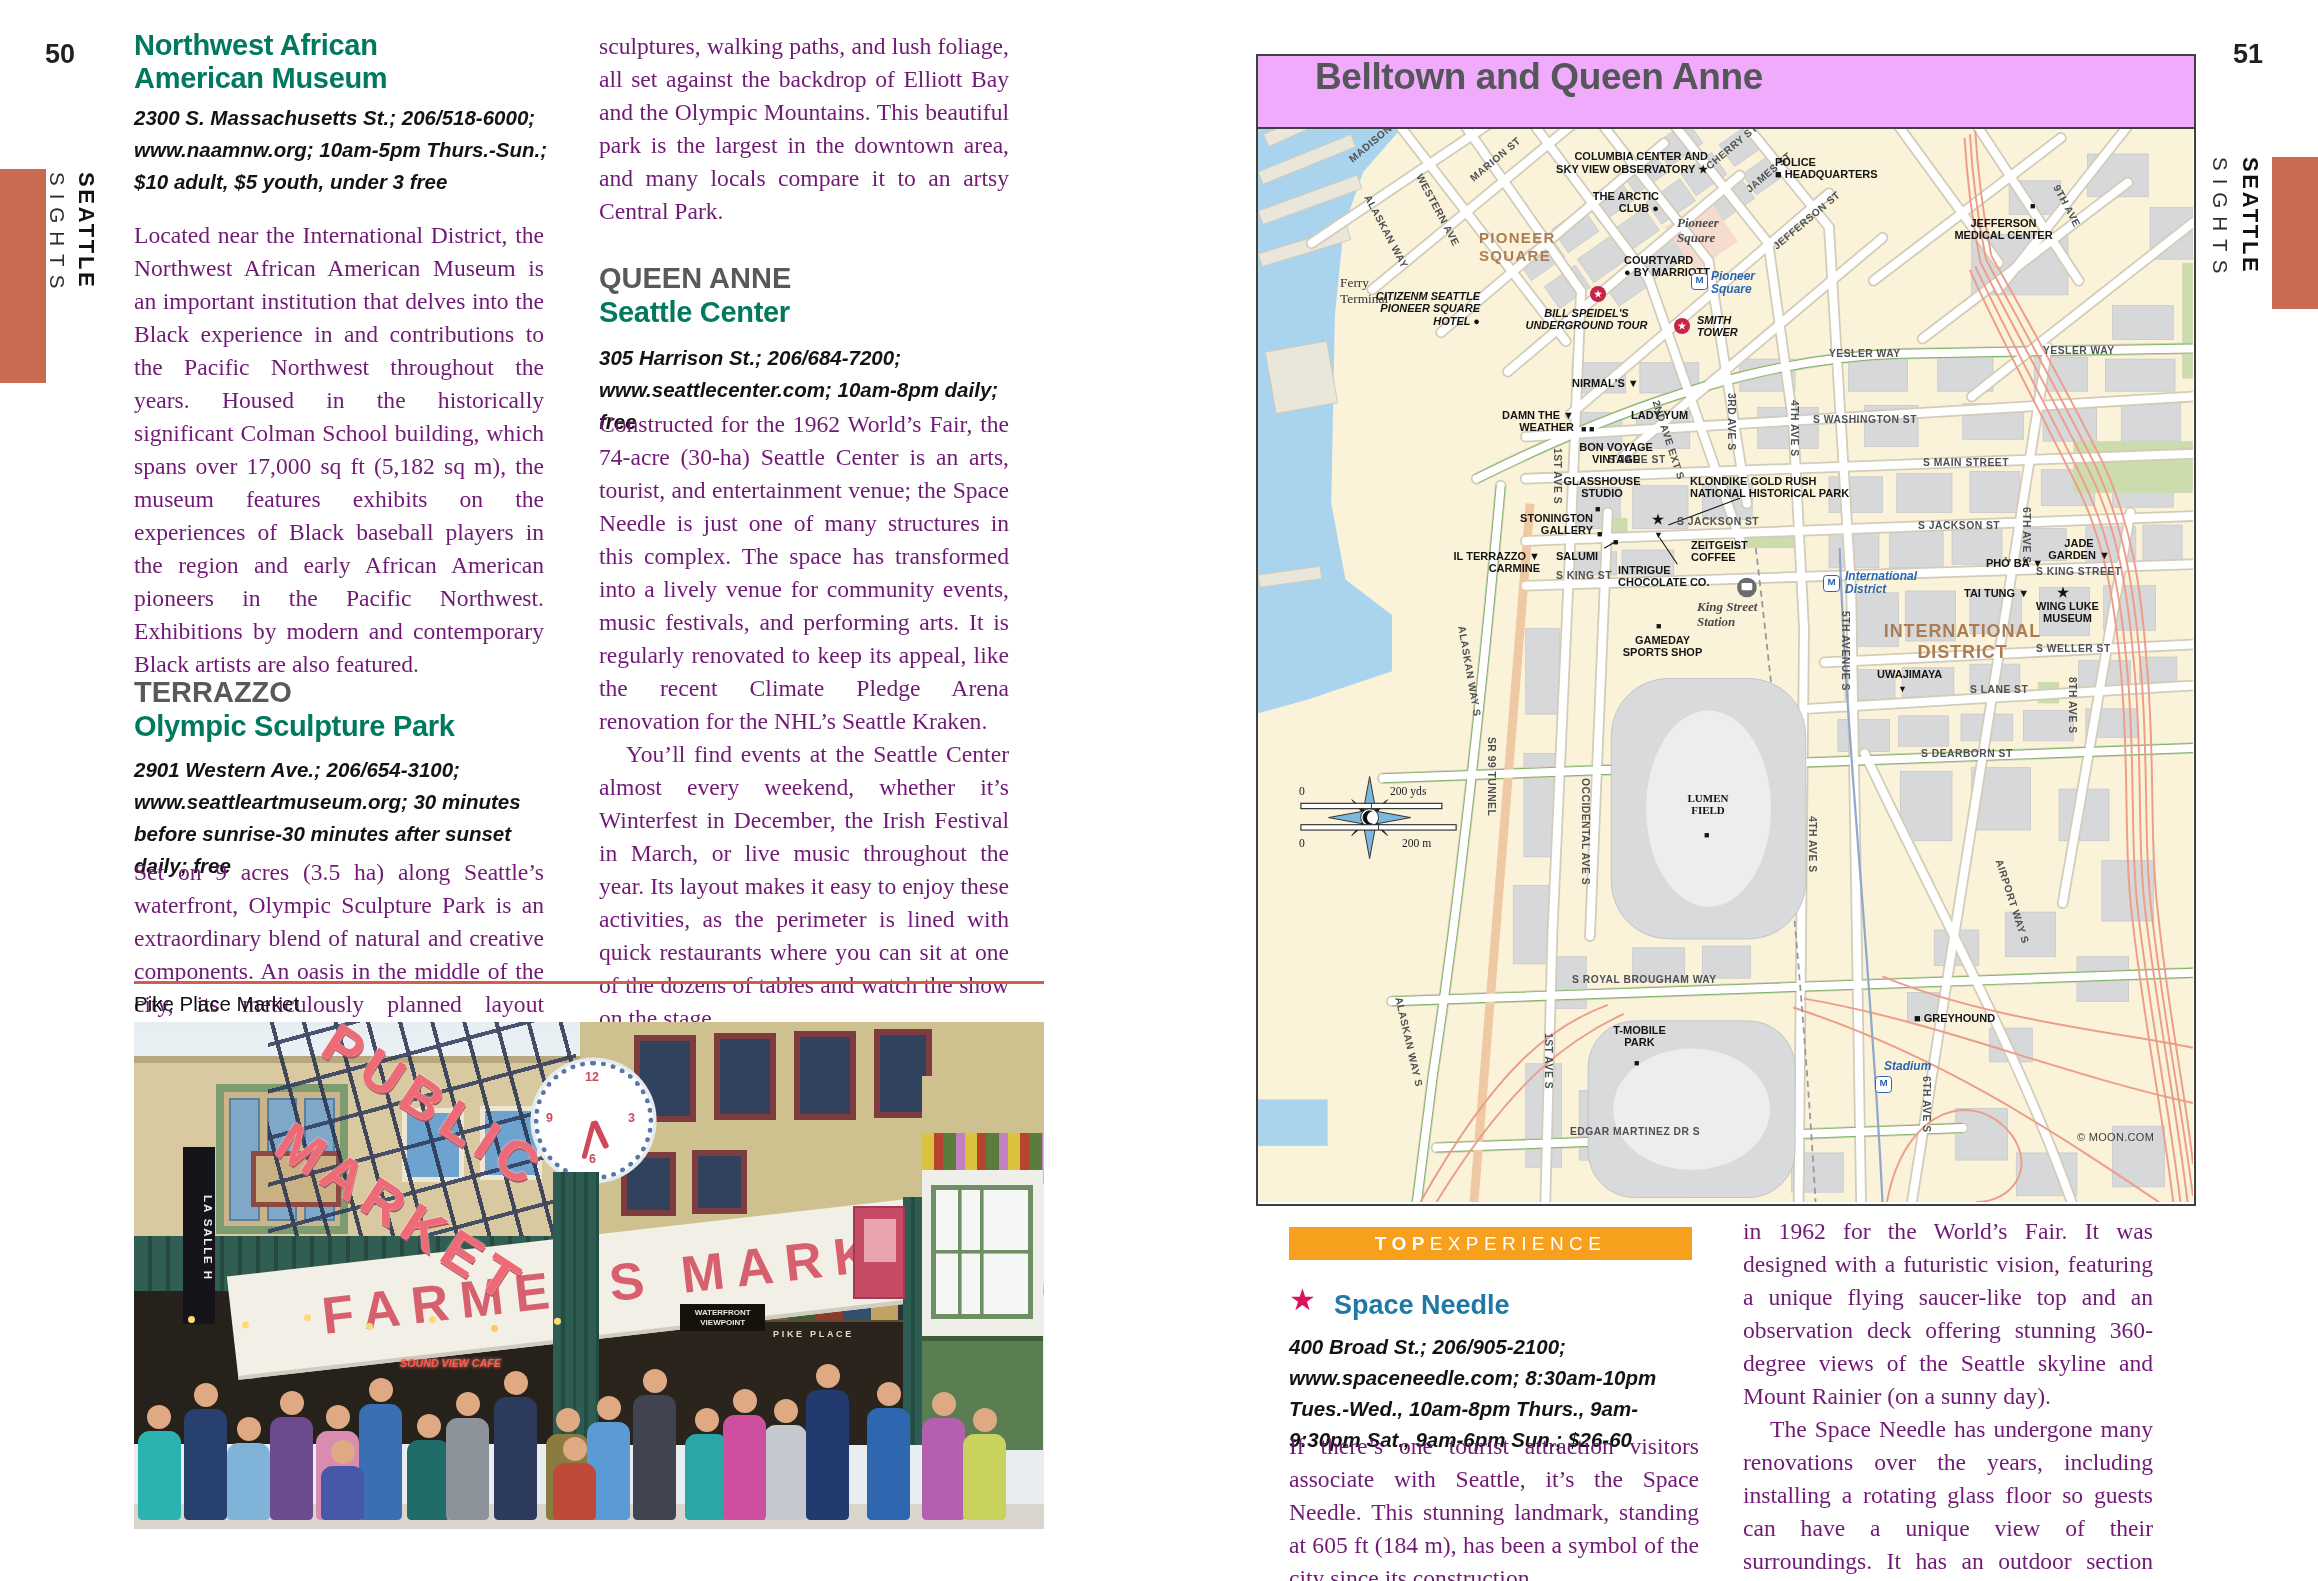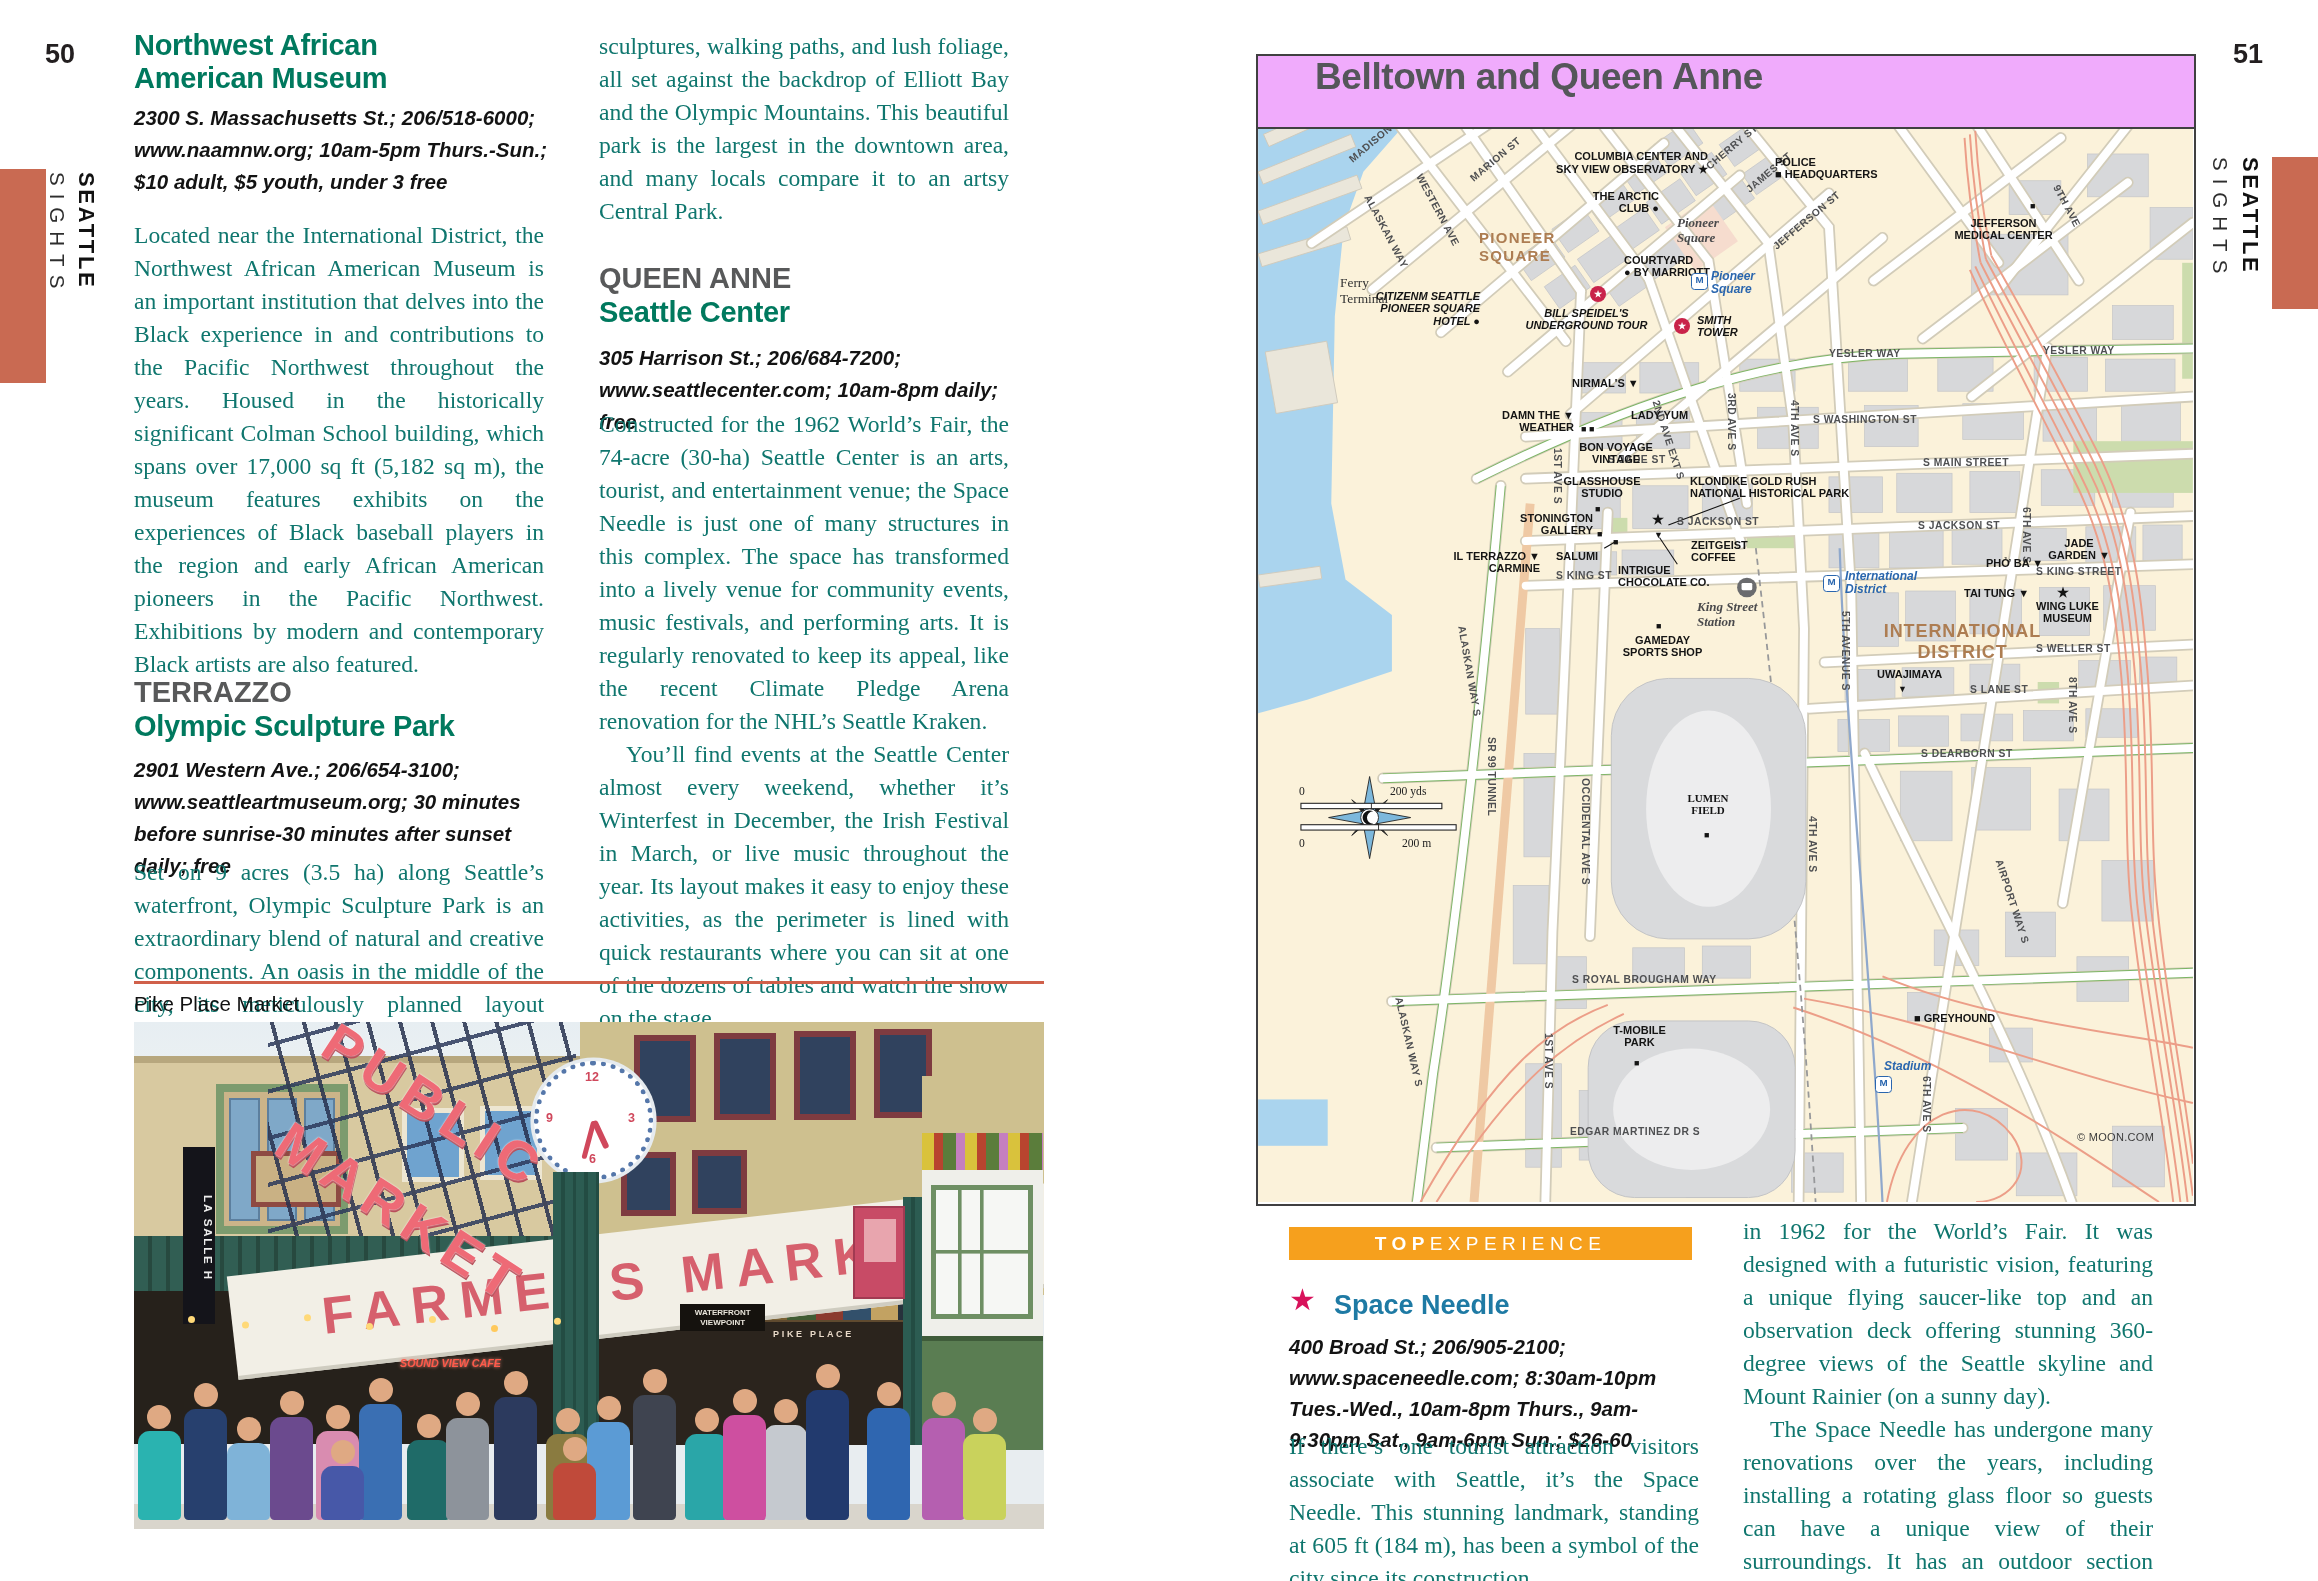--- a/index.html
+++ b/index.html
@@ -8,21 +8,21 @@
   
   .pagenum{font:700 27px "Liberation Sans",sans-serif;color:#231f20}
   .vtext{writing-mode:vertical-rl;text-orientation:sideways;white-space:nowrap}
   .v-chapter{font:700 22px "Liberation Sans",sans-serif;letter-spacing:2.7px;color:#111}
   .v-section{font:400 20.5px "Liberation Sans",sans-serif;letter-spacing:8px;color:#2e2e2e}
   .tab{background:#C96A52}
   
   .h-teal{font:700 29px/33px "Liberation Sans",sans-serif;color:#00795E;letter-spacing:-0.3px;white-space:pre-line}
   .kicker{font:700 29px/32px "Liberation Sans",sans-serif;color:#58595A}
   .details{font:italic 600 20.5px/32px "Liberation Sans",sans-serif;color:#131313}
-  .serif{font:400 23.6px/33px "Liberation Serif",serif;color:#0f766e;text-align:justify}
+  .serif{font:400 23.6px/33px "Liberation Serif",serif;color:#701a75;text-align:justify}
   .serif p{margin:0}
   .serif p.ind{text-indent:27px}
   .divider{height:2.7px;background:#D0604A}
   .caption{font:400 20.5px "Liberation Sans",sans-serif;color:#111}
   
   .photo{background:#E8EDF0;overflow:hidden}
   .ph-sky{left:0;top:0;width:910px;height:134px;background:linear-gradient(#E7EEF2,#F2F5F4)}
   .ph-bldg-left{left:0;top:34px;width:446px;height:278px;background:#D8C9A0;border-top:7.1px solid #B7A77E}
   .bay{left:82px;top:21.4px;width:132px;height:150px;background:#CBB489;border:8px solid #7C9B6E;display:flex;gap:7.1px;padding:5.4px;box-sizing:border-box}
   .bay i{flex:1;background:#7FA8C8;border:2.7px solid #5c7f9e}

